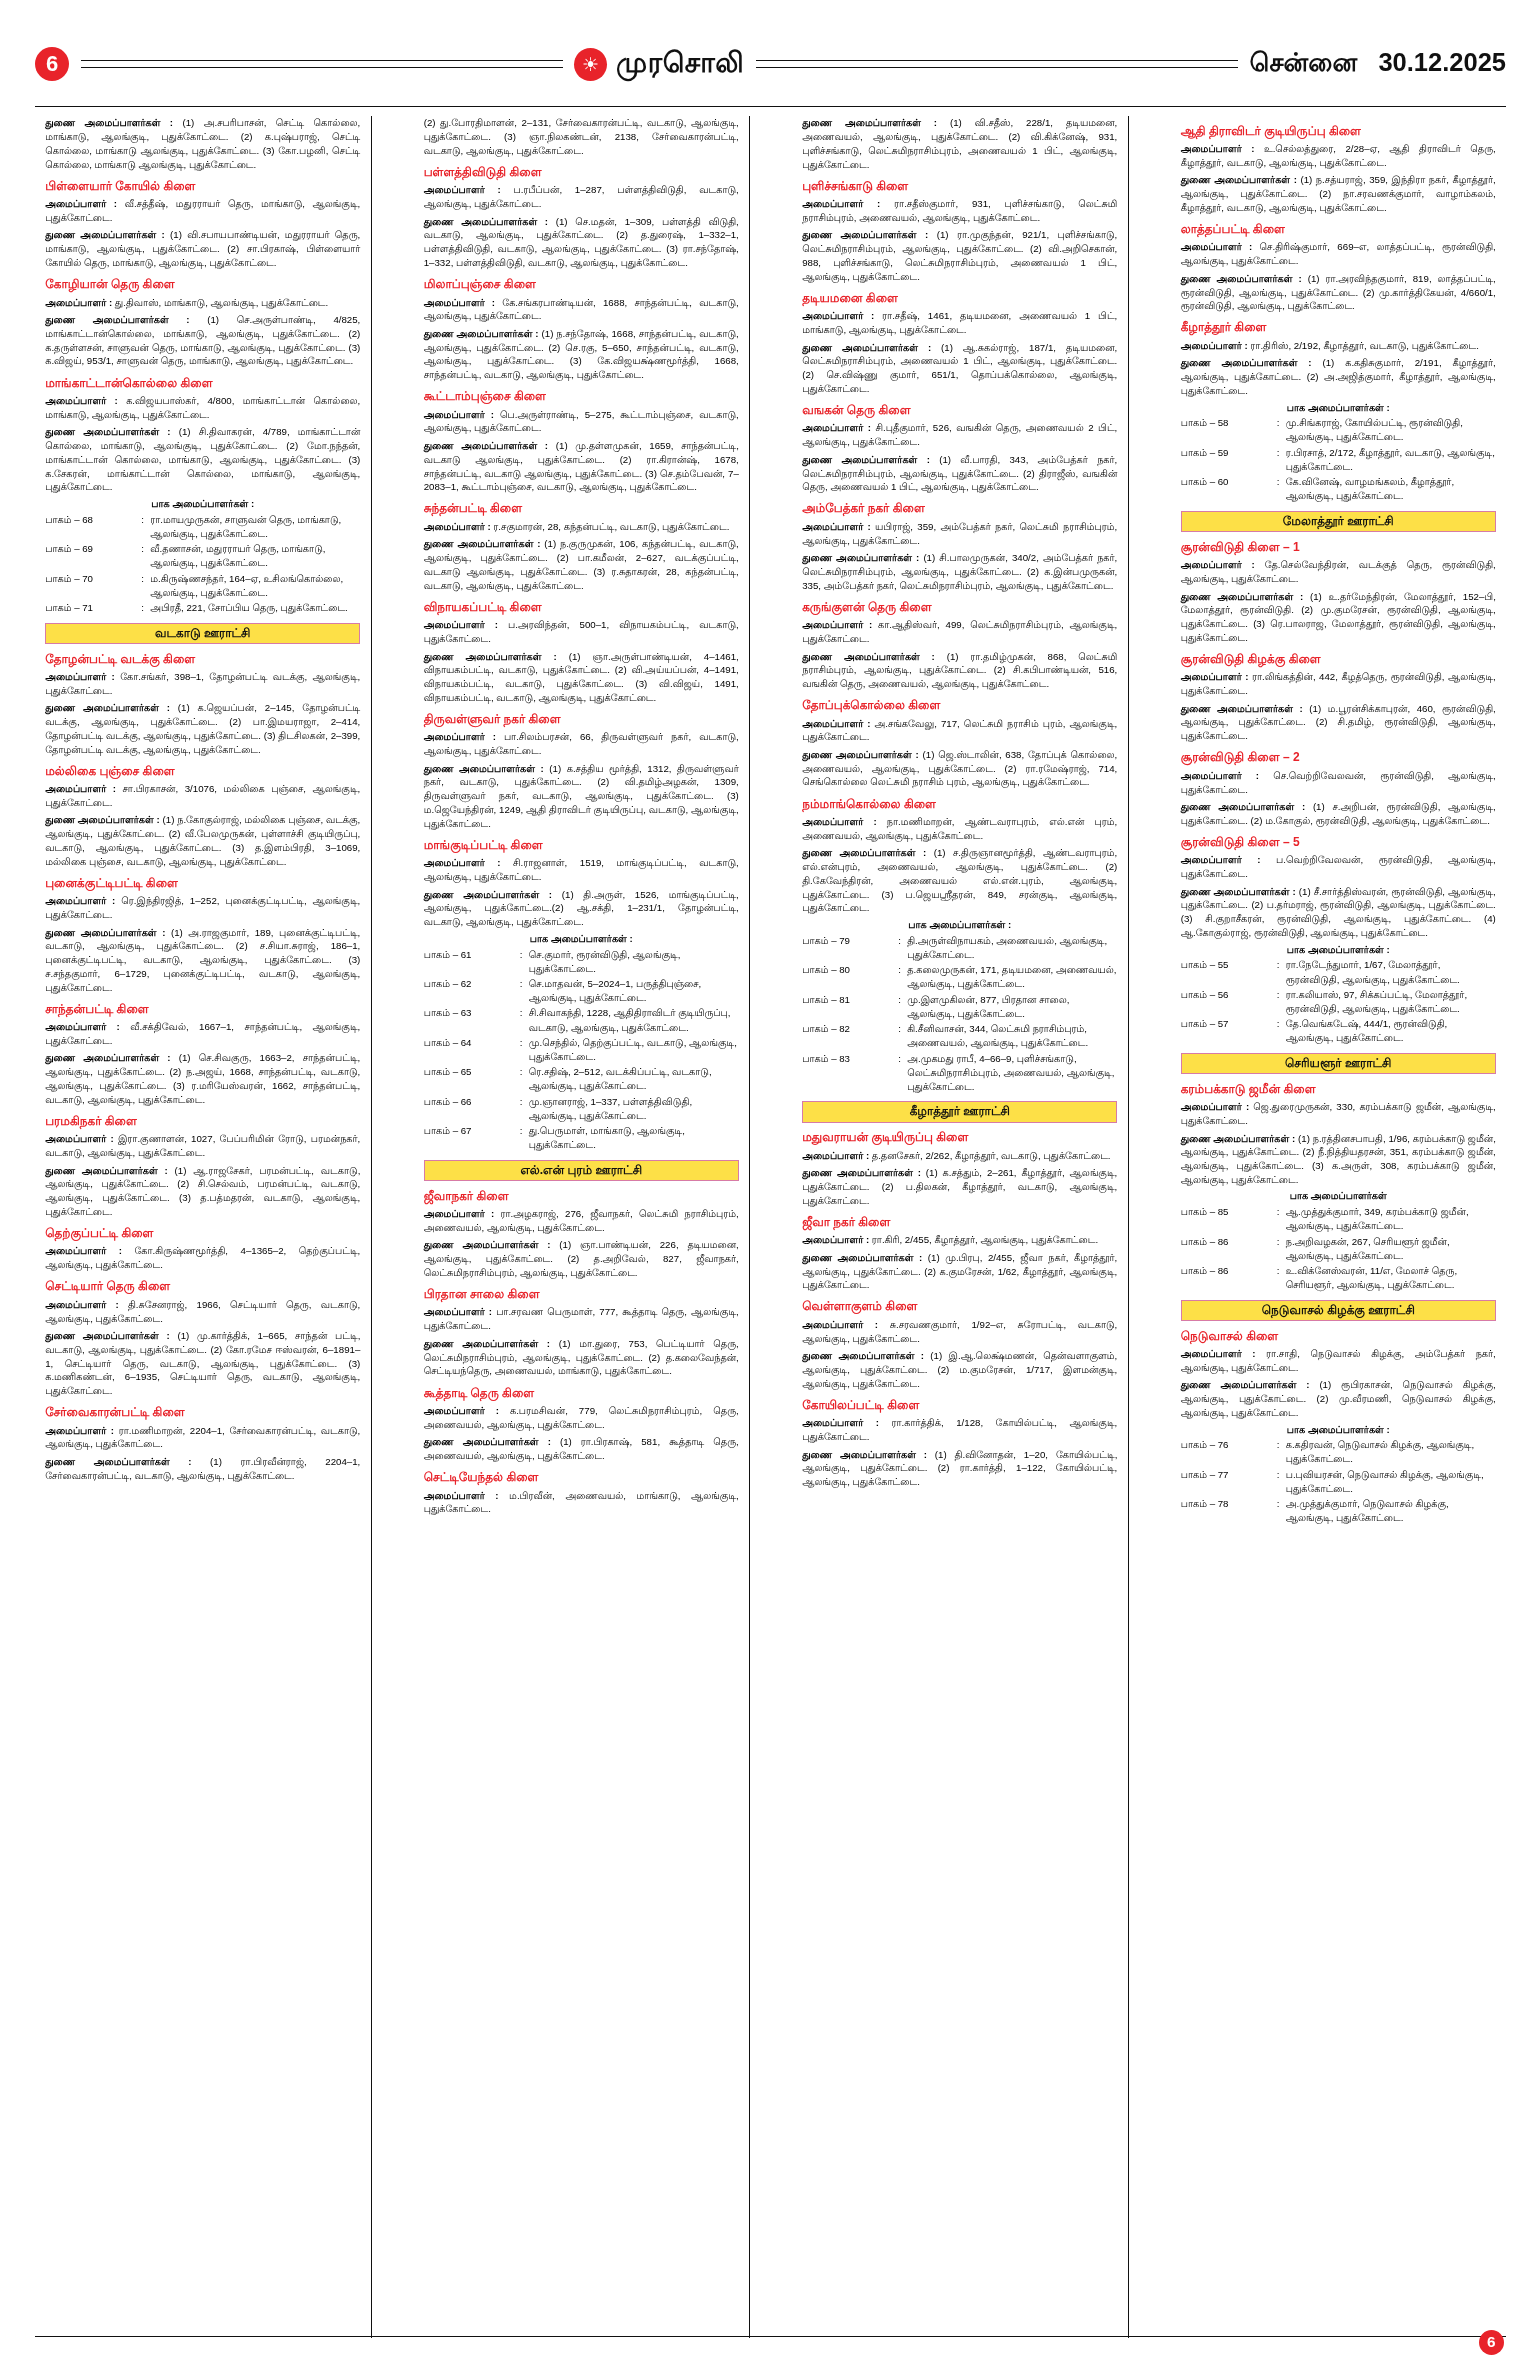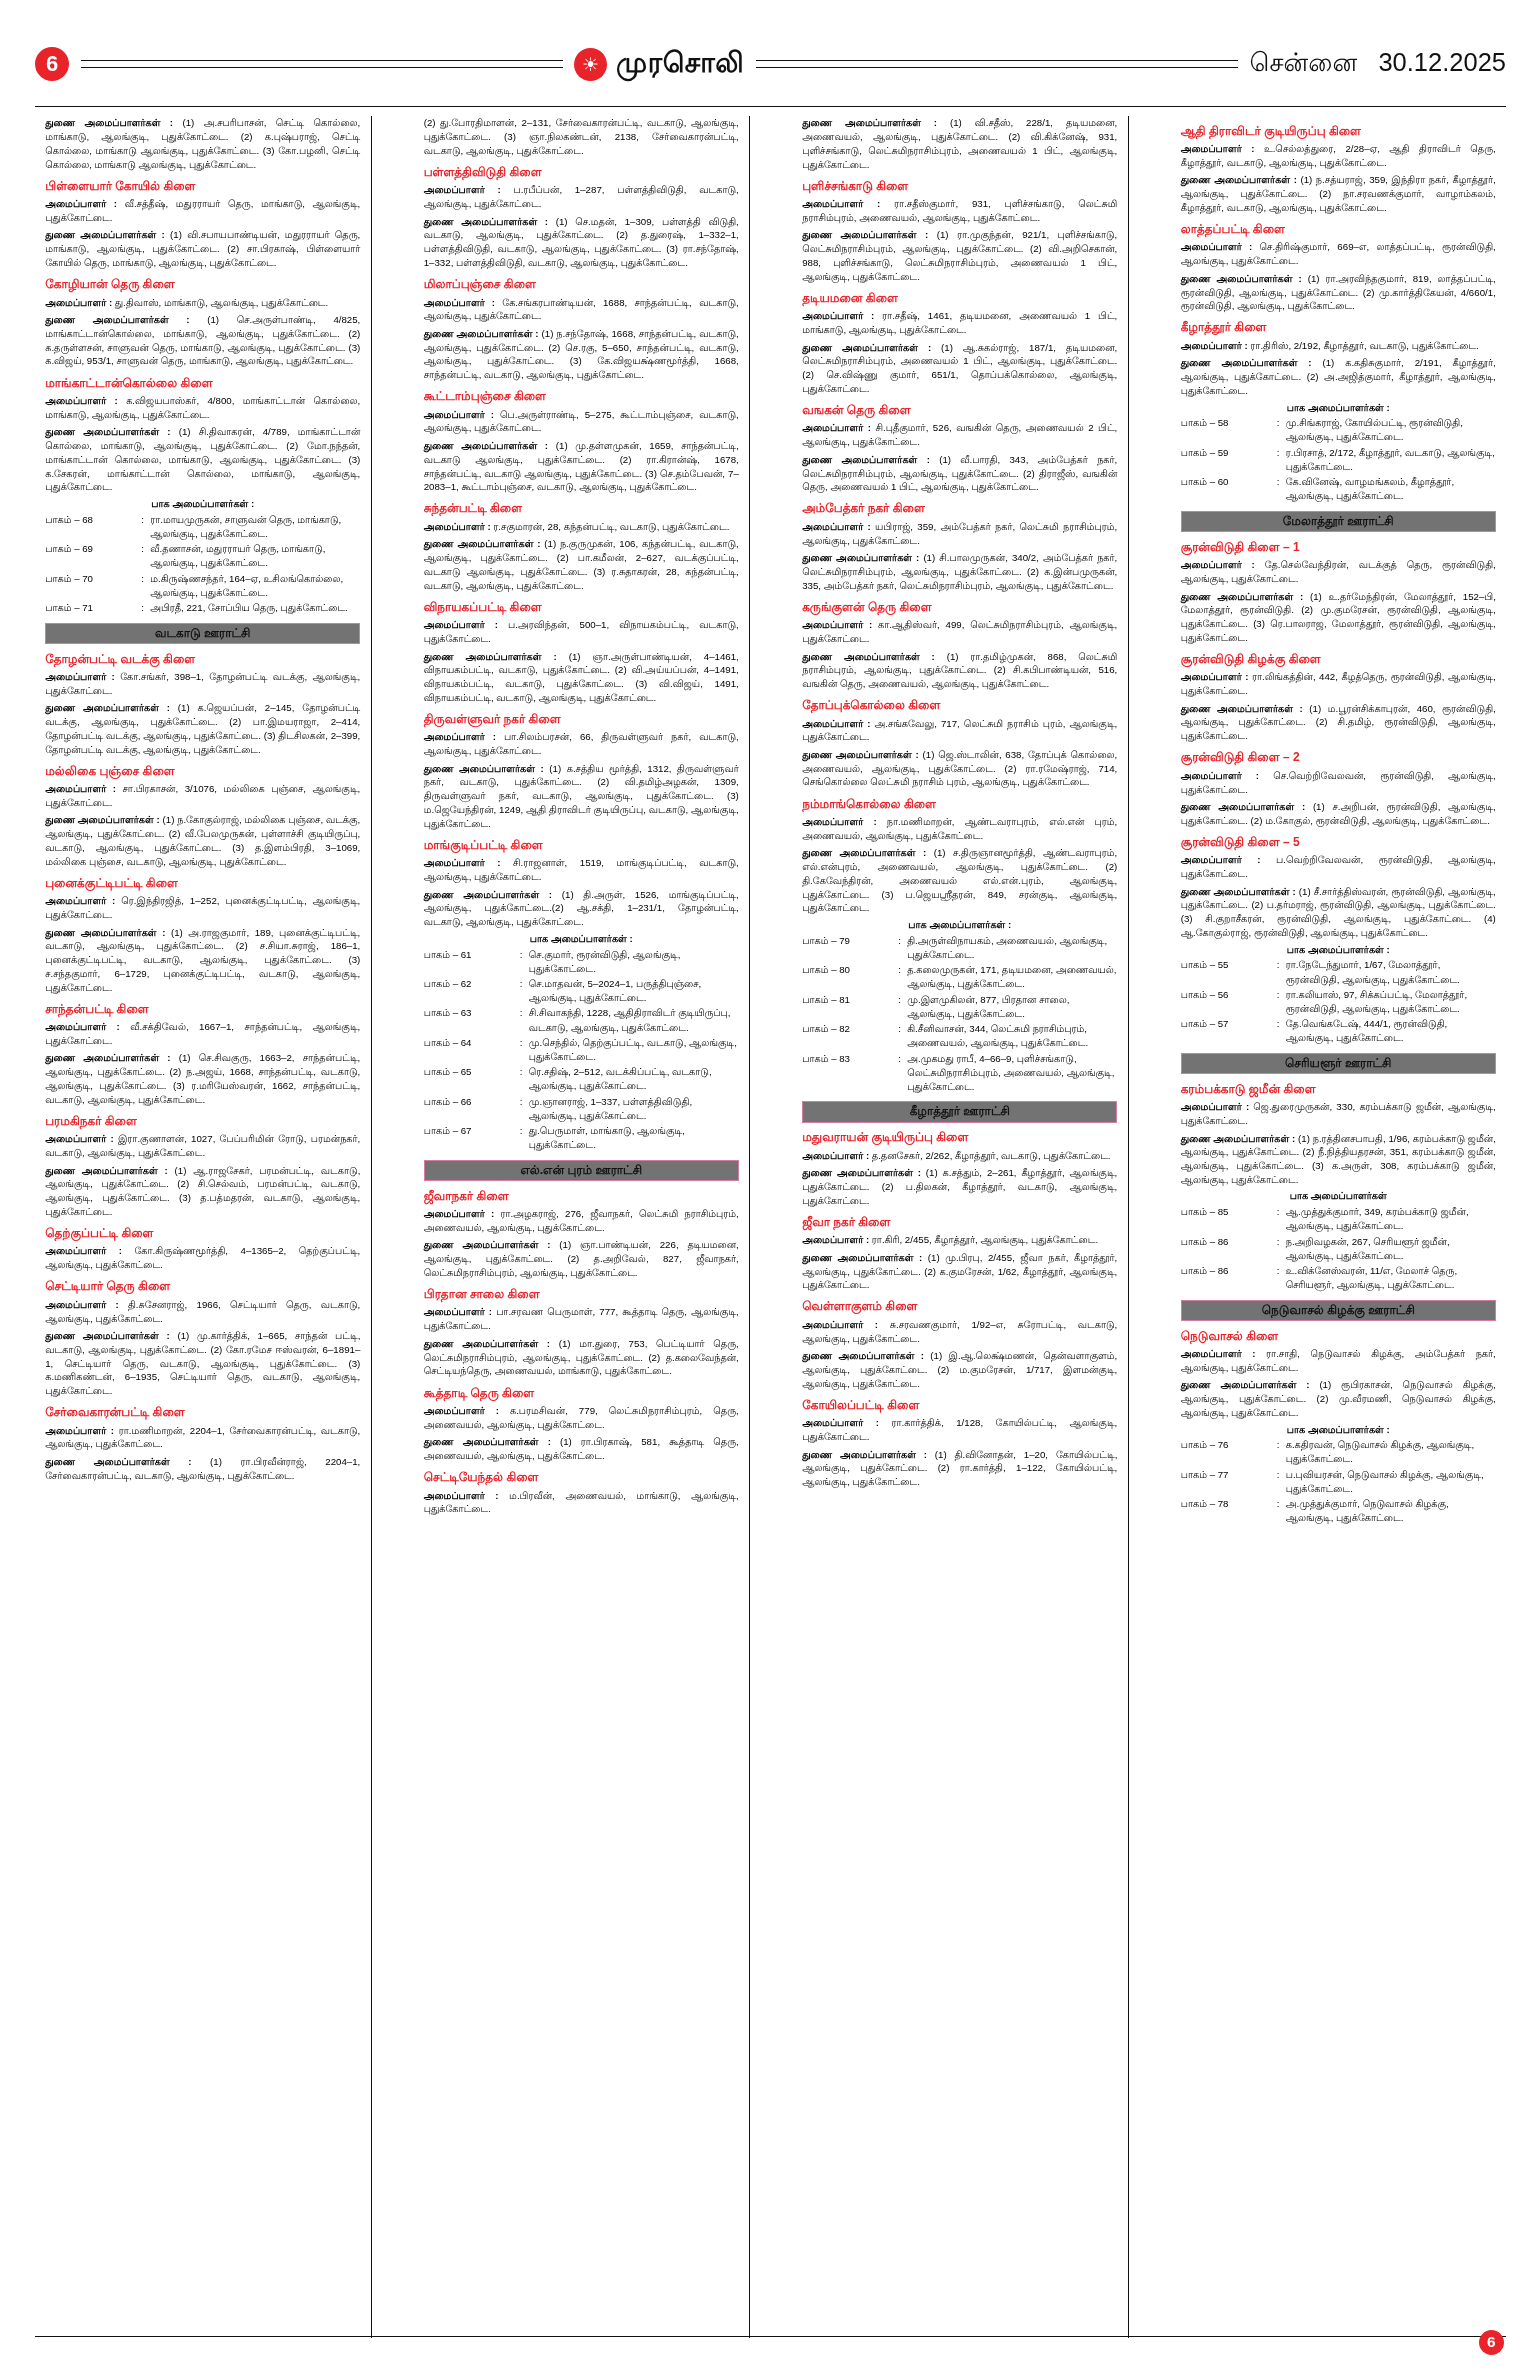--- a/index.html
+++ b/index.html
@@ -18,21 +18,21 @@
     display:flex;align-items:center;justify-content:center;
     font-size:22px;font-weight:bold;flex:0 0 auto;
   }
   .rule{flex:1 1 auto;height:6.4px;border-top:1.9px solid #111;border-bottom:1.9px solid #111;margin:0 11.5px;}
   .logo-wrap{display:flex;align-items:center;gap:9px;flex:0 0 auto;}
   .logo-mark{
     width:33px;height:33px;border-radius:50%;background:#e8232a;color:#fff;
     display:flex;align-items:center;justify-content:center;font-size:19px;
   }
   .logo-text{font-size:28px;font-weight:bold;color:#111;letter-spacing:0.6px;}
-  .dateline{font-size:25.5px;font-weight:normal;color:#111;flex:0 0 auto;white-space:nowrap;}
+  .dateline{font-size:25.5px;font-weight:bold;color:#111;flex:0 0 auto;white-space:nowrap;}
 
   .topline{
     margin:3.8px 35px 0 35px;border-top:1.9px solid #111;
   }
 
   
   .columns{
     margin:9px 35px 0 35px;
     display:flex;
     height:2222px;
@@ -47,21 +47,21 @@
   }
   .col:last-child{border-right:none;}
 
   
   .b-head{
     color:#e8232a;font-weight:bold;
     font-size:12px;line-height:1.35;margin:6.4px 0 3.2px 0;
   }
   .w-head{
     text-align:center;color:#111;font-weight:bold;font-size:12px;
-    background:#737373;border:0.6px solid #d77ba6;
+    background:#fde047;border:0.6px solid #d77ba6;
     padding:1.9px 2.6px;margin:7.7px 0 3.8px 0;line-height:1.3;
   }
   .para{
     font-size:9.7px;line-height:1.42;color:#000;text-align:justify;
     margin:0 0 3.8px 0;word-break:break-word;
   }
   .para b{font-weight:bold;}
   .sub-label{
     font-size:9.7px;font-weight:bold;color:#000;margin:3.8px 0 1.9px 0;text-align:center;
   }

